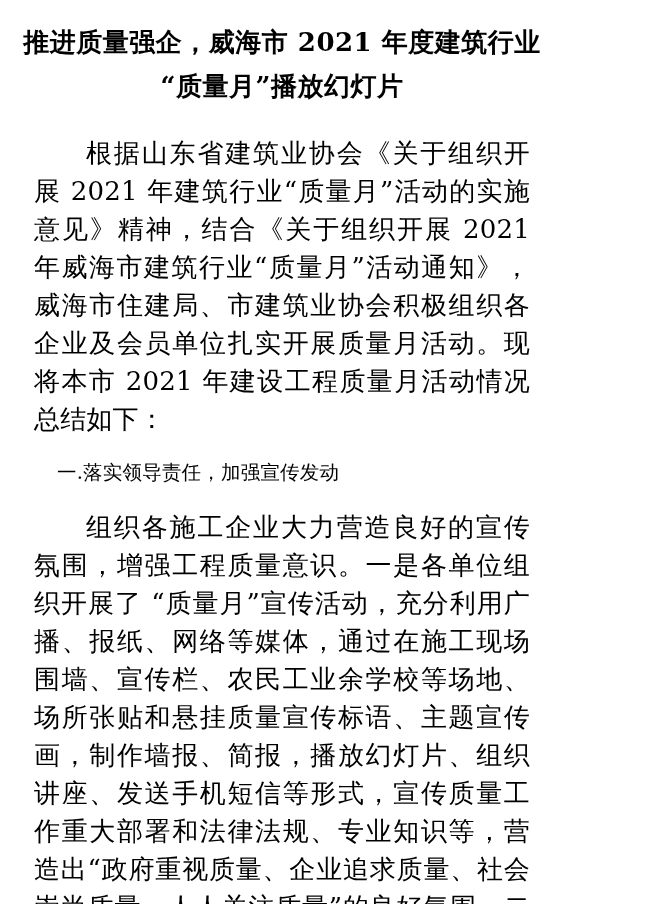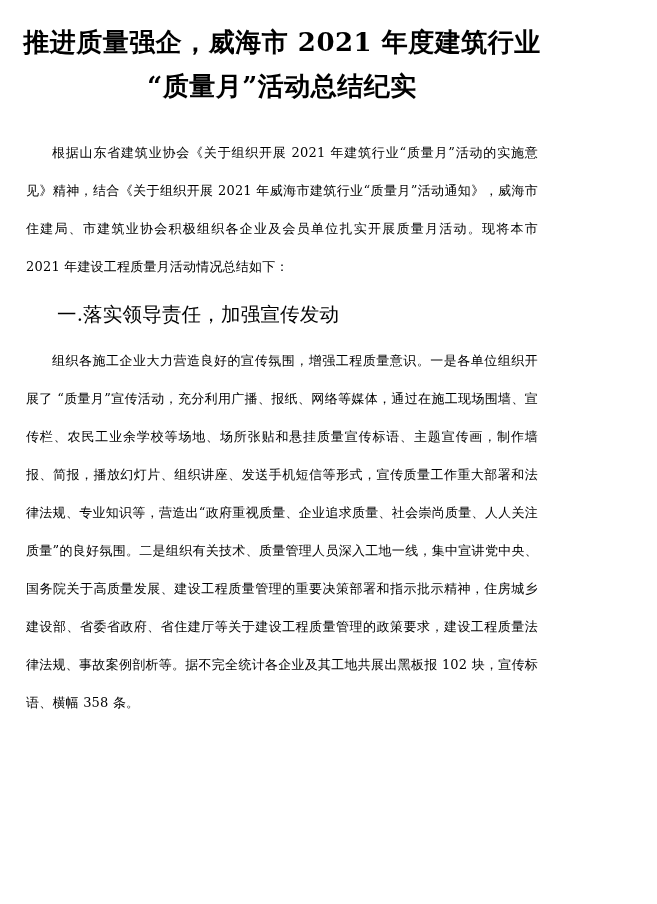--- a/index.html
+++ b/index.html
@@ -31,23 +31,23 @@
     font-family: "DejaVu Serif", serif;
   }
   .title-line {
     display: block;
     white-space: nowrap;
   }
   .body-block {
     margin-top: 26px;
   }
   p.para {
-    font-size: 13px;
+    font-size: 26px;
     line-height: 38px;
-    margin: 8px;
+    margin: 16px;
     text-align: justify;
     text-justify: inter-ideograph;
     text-indent: 2em;
     letter-spacing: 0.2px;
   }
   h2.section-heading {
     font-size: 19.5px;
     line-height: 38px;
     margin: 10px 0 4px 0;
     font-weight: normal;
@@ -55,21 +55,21 @@
     letter-spacing: 0.2px;
   }
 </style>
 </head>
 <body>
 
 <div class="page">
 
   <div class="doc-title">
     <span class="title-line">推进质量强企，威海市 2021 年度建筑行业</span>
-    <span class="title-line">“质量月”活动总结纪实</span>
+    <span class="title-line">“质量月”播放幻灯片</span>
   </div>
 
   <div class="body-block">
 
     <p class="para">根据山东省建筑业协会《关于组织开展 2021 年建筑行业“质量月”活动的实施意见》精神，结合《关于组织开展 2021 年威海市建筑行业“质量月”活动通知》，威海市住建局、市建筑业协会积极组织各企业及会员单位扎实开展质量月活动。现将本市 2021 年建设工程质量月活动情况总结如下：</p>
 
     <h2 class="section-heading">一.落实领导责任，加强宣传发动</h2>
 
     <p class="para">组织各施工企业大力营造良好的宣传氛围，增强工程质量意识。一是各单位组织开展了 “质量月”宣传活动，充分利用广播、报纸、网络等媒体，通过在施工现场围墙、宣传栏、农民工业余学校等场地、场所张贴和悬挂质量宣传标语、主题宣传画，制作墙报、简报，播放幻灯片、组织讲座、发送手机短信等形式，宣传质量工作重大部署和法律法规、专业知识等，营造出“政府重视质量、企业追求质量、社会崇尚质量、人人关注质量”的良好氛围。二是组织有关技术、质量管理人员深入工地一线，集中宣讲党中央、国务院关于高质量发展、建设工程质量管理的重要决策部署和指示批示精神，住房城乡建设部、省委省政府、省住建厅等关于建设工程质量管理的政策要求，建设工程质量法律法规、事故案例剖析等。据不完全统计各企业及其工地共展出黑板报 102 块，宣传标语、横幅 358 条。</p>
 

